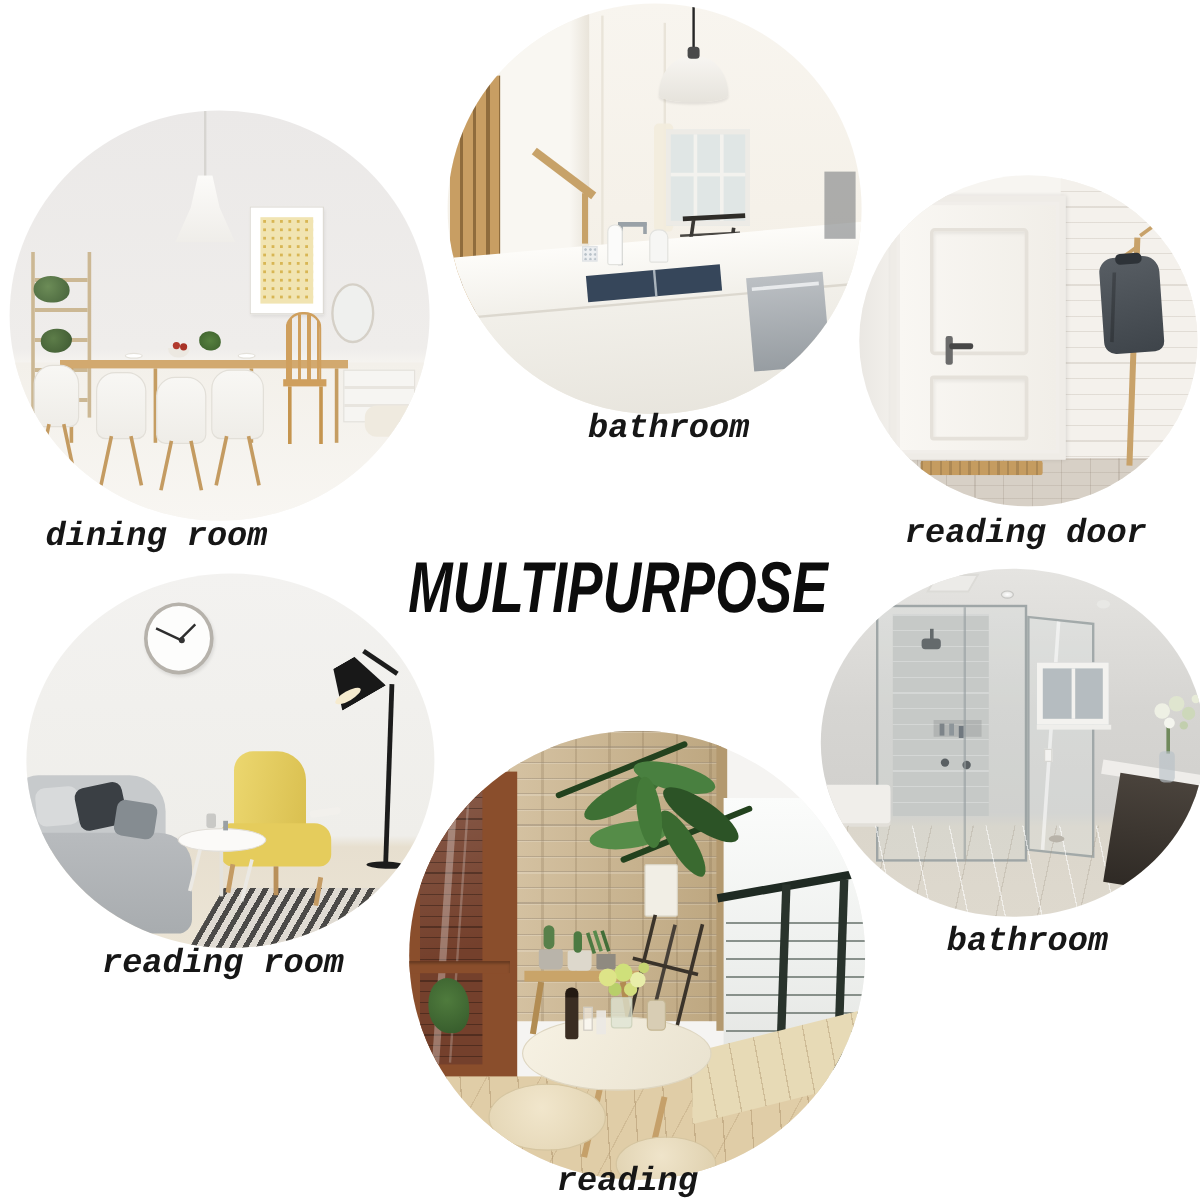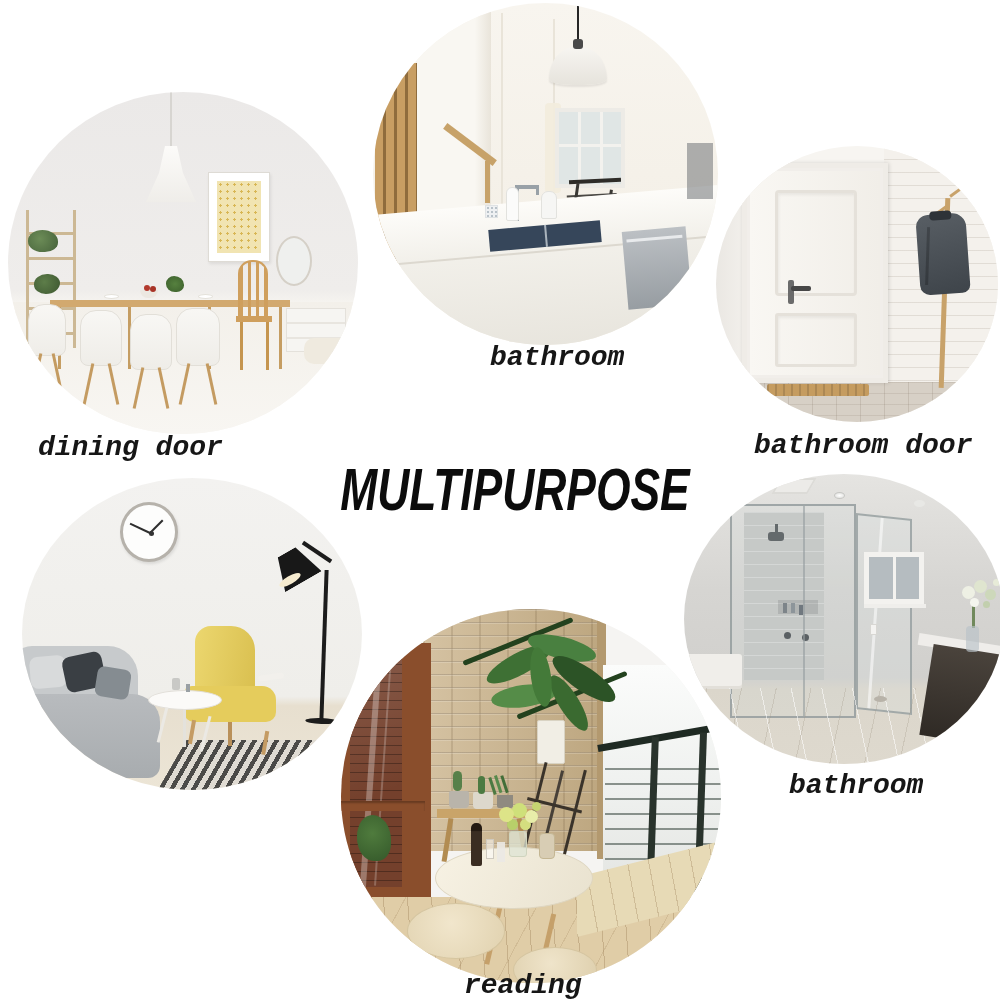--- a/index.html
+++ b/index.html
@@ -343,18 +343,19 @@
     <div class="y-bottle"></div>
     <div class="y-glasses"></div>
     <div class="y-bouquet"></div>
     <div class="y-vase"></div>
     <div class="y-jar"></div>
     <div class="y-stool1"></div>
     <div class="y-stool2"></div>
   </div>
 
   <div id="title">MULTIPURPOSE</div>
-  <div class="label" id="lb-dining">dining door</div>
+  <div class="label" id="lb-dining">dining room</div>
   <div class="label" id="lb-kitchen">bathroom</div>
-  <div class="label" id="lb-door">bathroom door</div>
+  <div class="label" id="lb-door">reading door</div>
+  <div class="label" id="lb-reading">reading room</div>
   <div class="label" id="lb-bath">bathroom</div>
   <div class="label" id="lb-balcony">reading</div>
 </div>
 
 </body></html>

